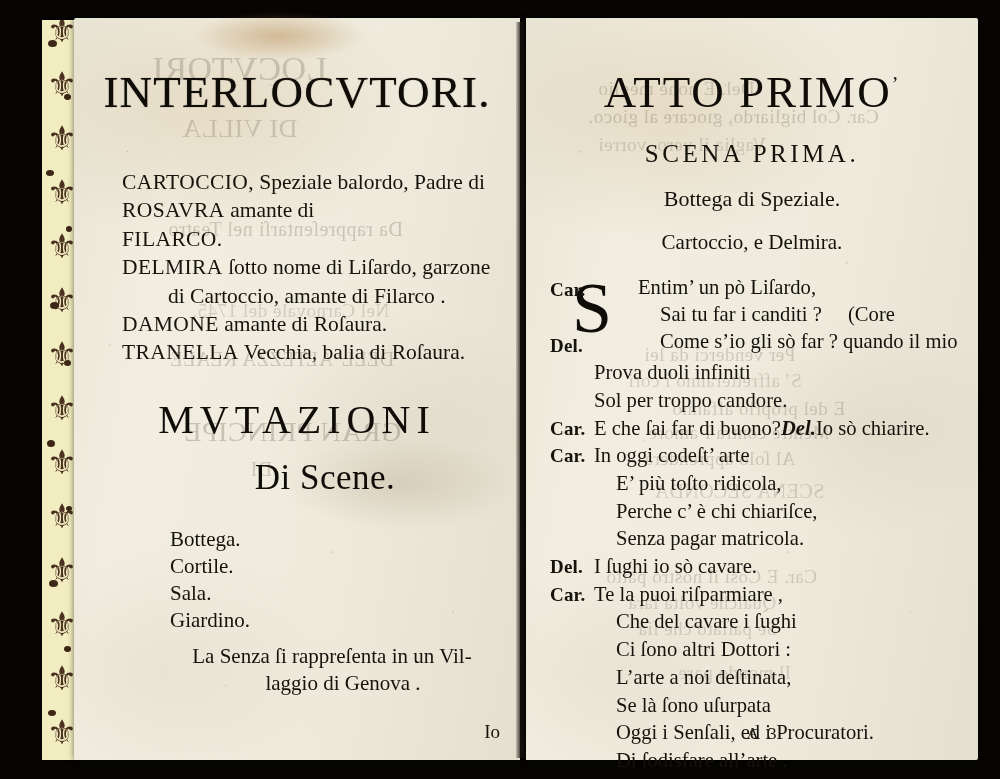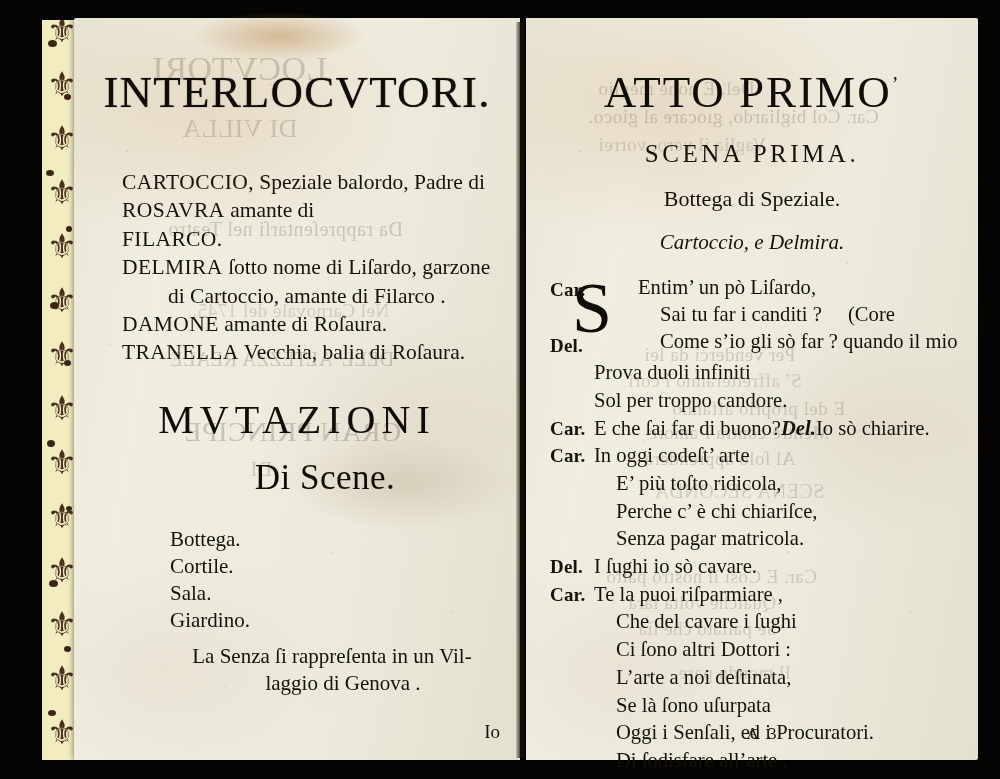--- a/index.html
+++ b/index.html
@@ -221,21 +221,20 @@
     text-align: center;
     font-size: 22px;
     color: #15110b;
   }
   .r-chars {
     position: absolute;
     left: 0; top: 212px;
     width: 452px;
     text-align: center;
     font-size: 21px;
-    font-style: italic;
     color: #15110b;
   }
 
   .dialogue {
     position: absolute;
     left: 24px; top: 258px;
     width: 424px;
     font-size: 20.6px;
     line-height: 27.7px;
     color: #16120c;

